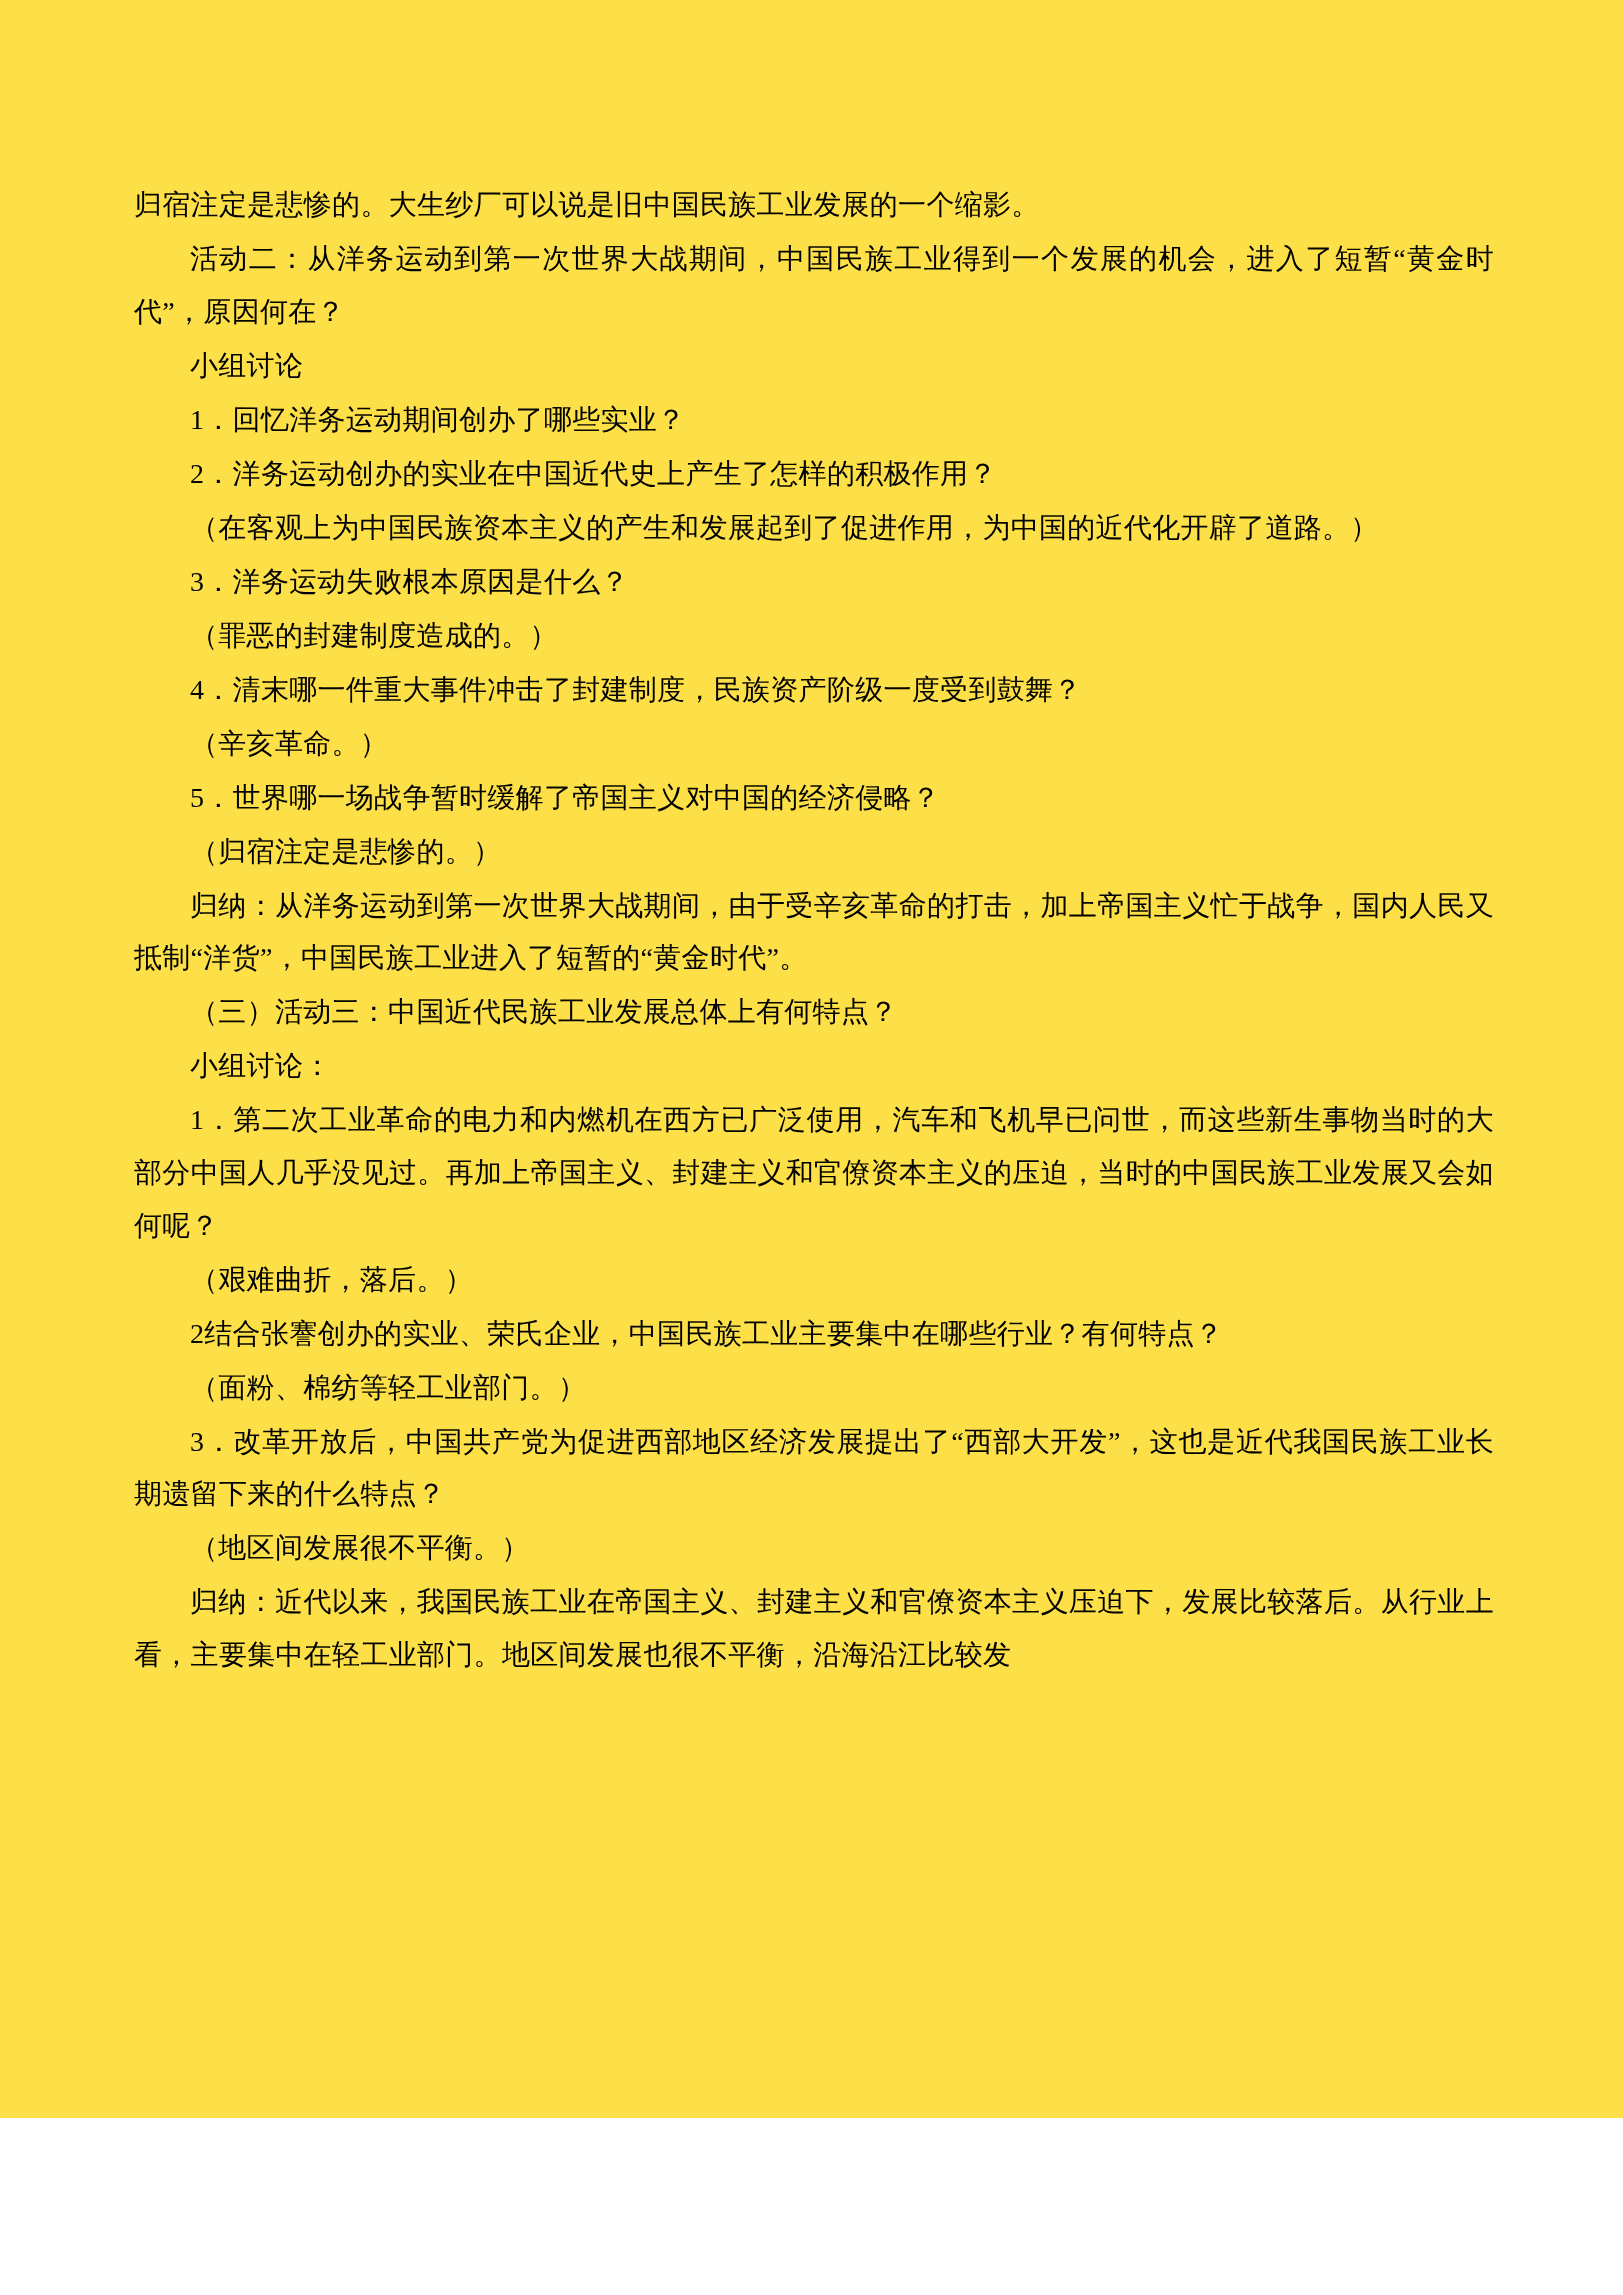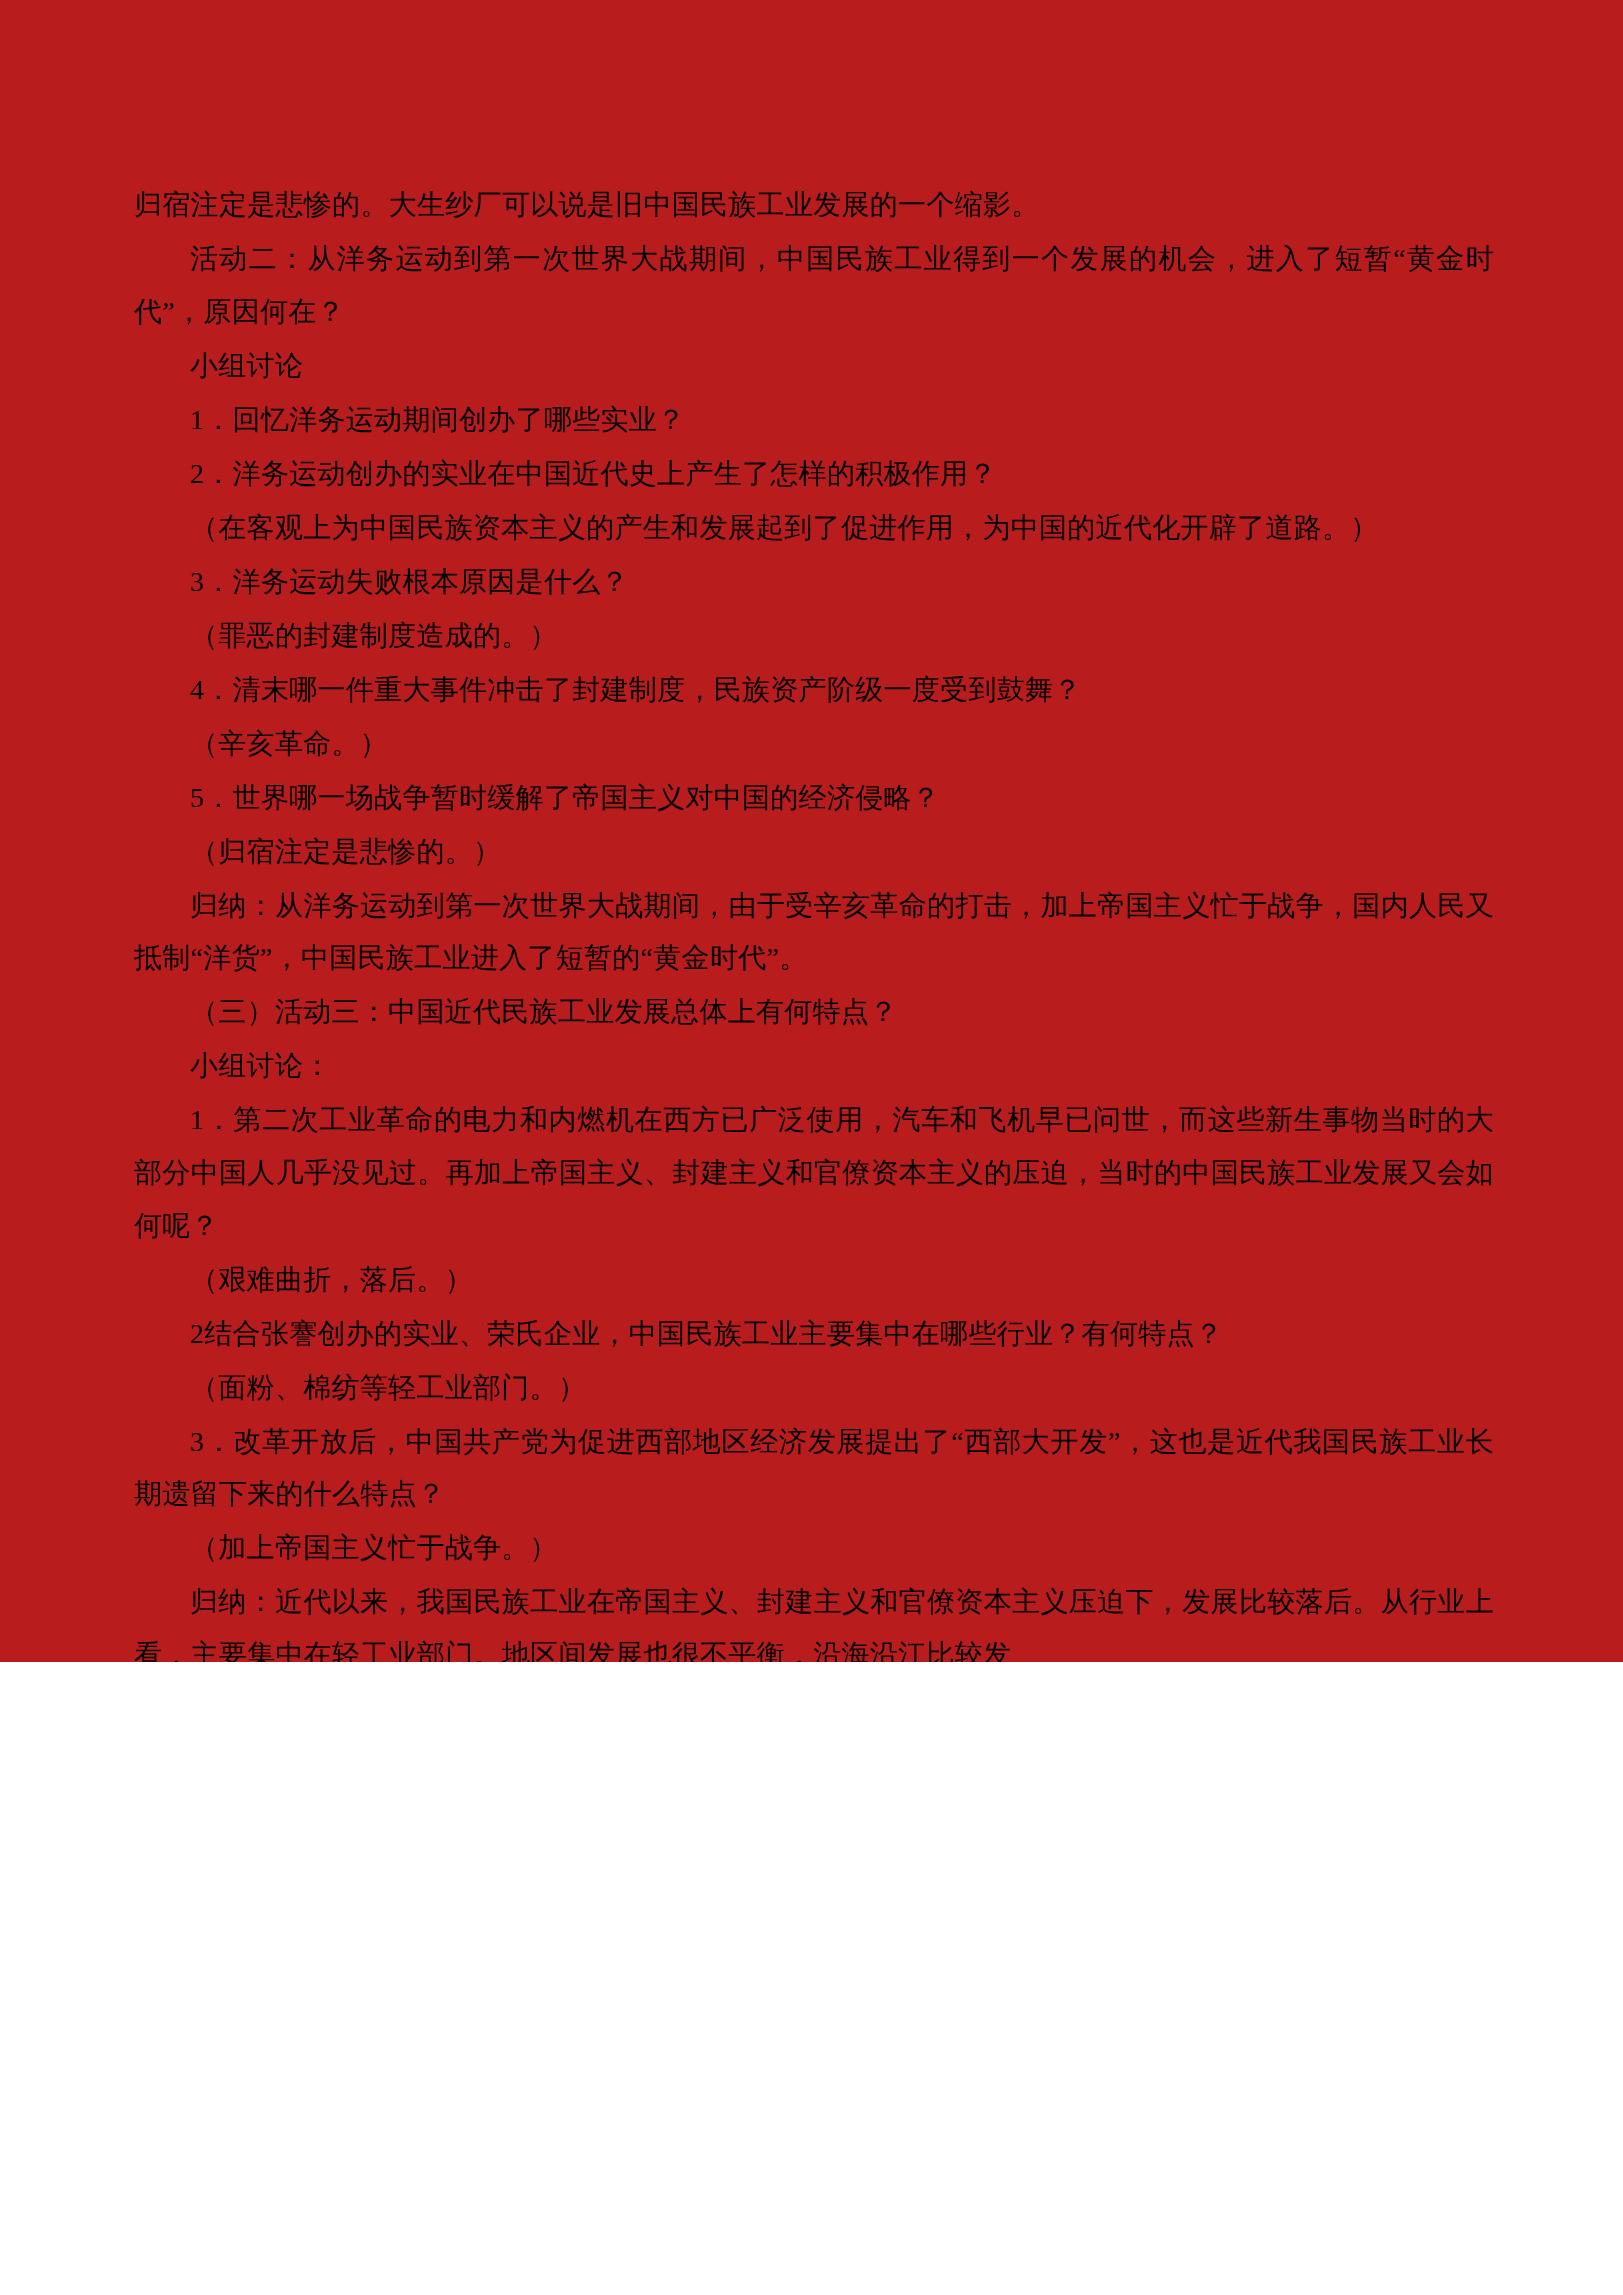--- a/index.html
+++ b/index.html
@@ -5,22 +5,22 @@
   html, body {
     margin: 0;
     padding: 0;
     background: #ffffff;
   }
   body {
     font-family: "Liberation Serif", "DejaVu Serif", serif;
   }
   .page {
     width: 1623px;
-    height: 1662px;
-    background: #b91c1c;
+    height: 2118px;
+    background: #fde047;
     position: relative;
     box-sizing: border-box;
     overflow: hidden;
   }
   .content {
     position: absolute;
     left: 134px;
     top: 179px;
     width: 1360px;
   }
@@ -69,18 +69,18 @@
     <p class="para indent">5．世界哪一场战争暂时缓解了帝国主义对中国的经济侵略？</p>
     <p class="para indent">（归宿注定是悲惨的。）</p>
     <p class="para indent">归纳：从洋务运动到第一次世界大战期间，由于受辛亥革命的打击，加上帝国主义忙于战争，国内人民又抵制“洋货”，中国民族工业进入了短暂的“黄金时代”。</p>
     <p class="para indent">（三）活动三：中国近代民族工业发展总体上有何特点？</p>
     <p class="para indent">小组讨论：</p>
     <p class="para indent">1．第二次工业革命的电力和内燃机在西方已广泛使用，汽车和飞机早已问世，而这些新生事物当时的大部分中国人几乎没见过。再加上帝国主义、封建主义和官僚资本主义的压迫，当时的中国民族工业发展又会如何呢？</p>
     <p class="para indent">（艰难曲折，落后。）</p>
     <p class="para indent">2结合张謇创办的实业、荣氏企业，中国民族工业主要集中在哪些行业？有何特点？</p>
     <p class="para indent">（面粉、棉纺等轻工业部门。）</p>
     <p class="para indent">3．改革开放后，中国共产党为促进西部地区经济发展提出了“西部大开发”，这也是近代我国民族工业长期遗留下来的什么特点？</p>
-    <p class="para indent">（加上帝国主义忙于战争。）</p>
+    <p class="para indent">（地区间发展很不平衡。）</p>
     <p class="para indent">归纳：近代以来，我国民族工业在帝国主义、封建主义和官僚资本主义压迫下，发展比较落后。从行业上看，主要集中在轻工业部门。地区间发展也很不平衡，沿海沿江比较发</p>
   </div>
   <div class="footer">8 / 9</div>
 </div>
 
 
 </body></html>

